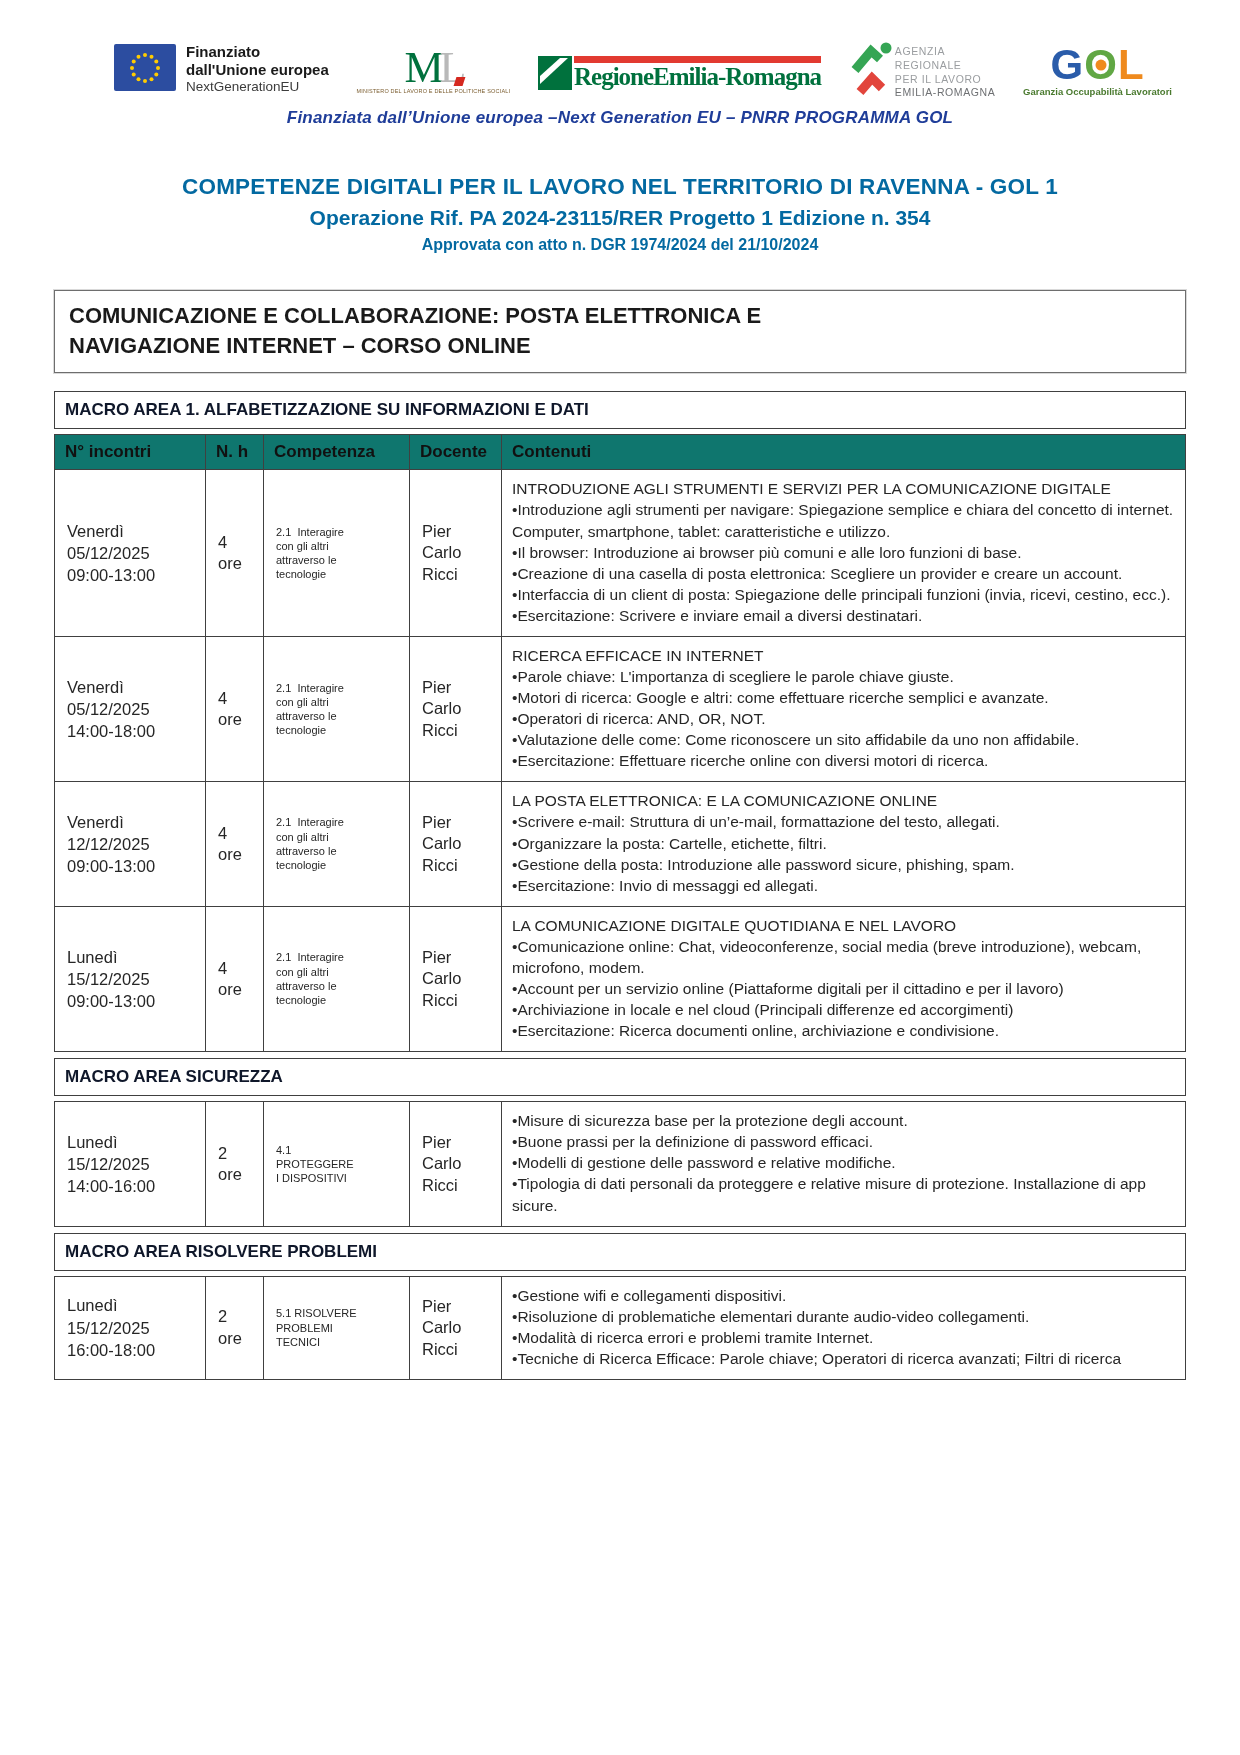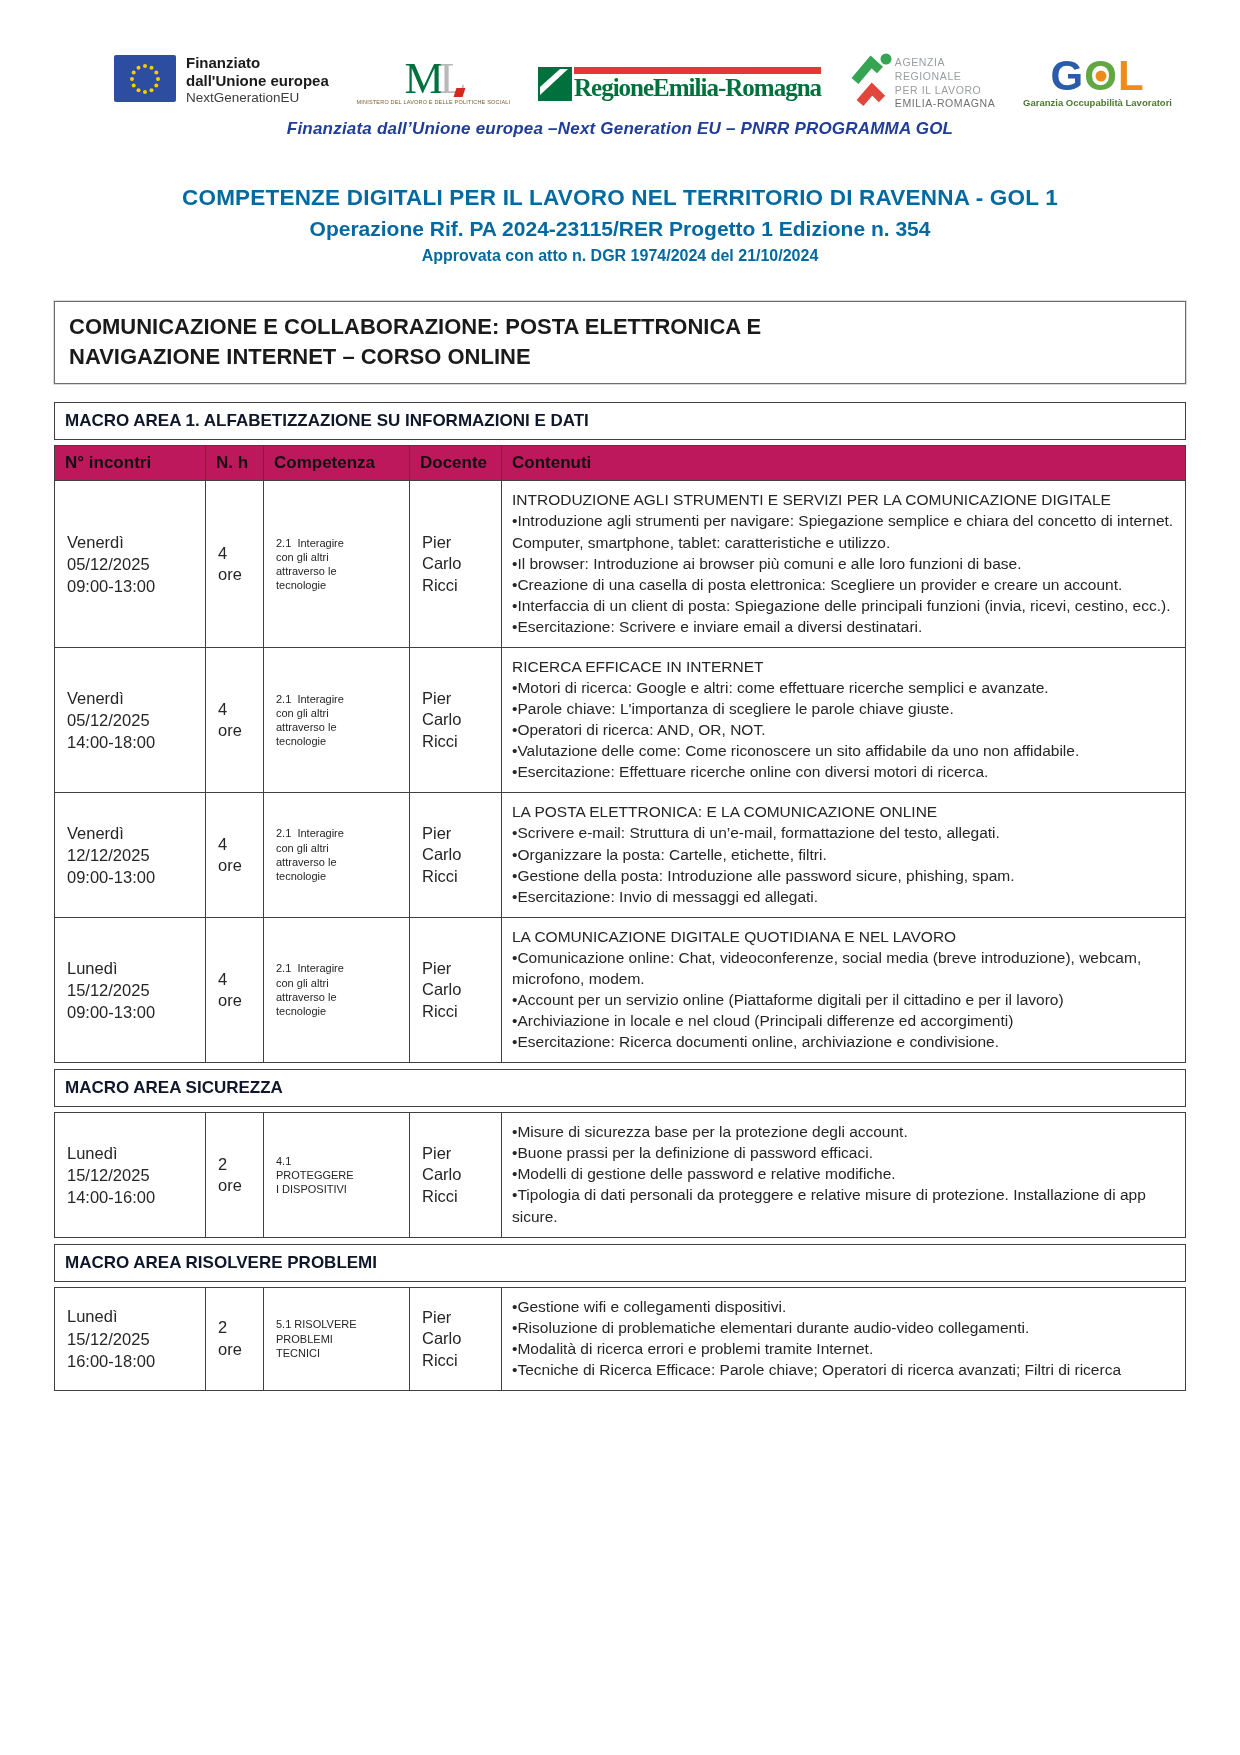--- a/index.html
+++ b/index.html
@@ -2,21 +2,21 @@
 <html><head>
 <meta charset="utf-8">
 <style>
   * { margin:0; padding:0; box-sizing:border-box; }
   html,body { background:#ffffff; }
   body {
     width:1240px; height:1755px;
     font-family:"Liberation Sans", sans-serif;
     color:#262626; position:relative; overflow:hidden;
   }
-  .page { padding:30px 54px 0 54px;margin-top:11px; }
+  .page { padding:30px 54px 0 54px; }
 
   
   .logos {
     display:flex; align-items:center; justify-content:space-between;
     padding:4px 14px 2px 60px; height:76px;
   }
   .eu-logo { display:flex; align-items:center; gap:10px; }
   .eu-text { font-size:14px; line-height:1.2; color:#1a1a1a; }
   .eu-text .b { font-weight:bold; font-size:15px; }
   .eu-text .n { font-size:13.5px; color:#3c3c3c; }
@@ -75,21 +75,21 @@
   .macro-row {
     border:1px solid #404040; font-weight:bold; font-size:17px;
     color:#0f172a; padding:8px 10px; margin-top:6px; margin-bottom:5px;
   }
   .macro-row.first { margin-top:0; }
   .gridbox { border:1px solid #404040; }
   .grow { display:grid; grid-template-columns:150px 58px 146px 92px 1fr; }
   .grow + .grow { border-top:1px solid #404040; }
   .grow > div + div { border-left:1px solid #404040; }
   .hdr > div {
-    background:#be185d; font-weight:bold; font-size:17px; color:#111;
+    background:#0f766e; font-weight:bold; font-size:17px; color:#111;
     padding:7px 10px;
   }
   .cell { padding:10px 12px; }
   .vmid { display:flex; flex-direction:column; justify-content:center; }
   .datecell { font-size:16.5px; line-height:1.35; }
   .hourscell { font-size:16.5px; line-height:1.3; }
   .compcell { font-size:11px; line-height:1.3; white-space:pre-wrap; }
   .doccell  { font-size:16.5px; line-height:1.3; white-space:pre-wrap; }
   .contents { padding:8px 10px 10px 10px; font-size:15.5px; line-height:1.36; }
   .contents .ctitle { }
@@ -242,22 +242,22 @@
         <div class="cell vmid compcell">2.1  Interagire
 con gli altri
 attraverso le
 tecnologie</div>
         <div class="cell vmid doccell">Pier
 Carlo
 Ricci</div>
         <div class="contents">
           <div class="ctitle">RICERCA EFFICACE IN INTERNET</div>
           <div>
+              <div class="bullet">•Parole chiave: L'importanza di scegliere le parole chiave giuste.</div>
               <div class="bullet">•Motori di ricerca: Google e altri: come effettuare ricerche semplici e avanzate.</div>
-              <div class="bullet">•Parole chiave: L'importanza di scegliere le parole chiave giuste.</div>
               <div class="bullet">•Operatori di ricerca: AND, OR, NOT.</div>
               <div class="bullet">•Valutazione delle come: Come riconoscere un sito affidabile da uno non affidabile.</div>
               <div class="bullet">•Esercitazione: Effettuare ricerche online con diversi motori di ricerca.</div>
             </div>
         </div>
       </div>
 
       <div class="grow">
         <div class="cell vmid datecell">
           <div>Venerdì</div>

